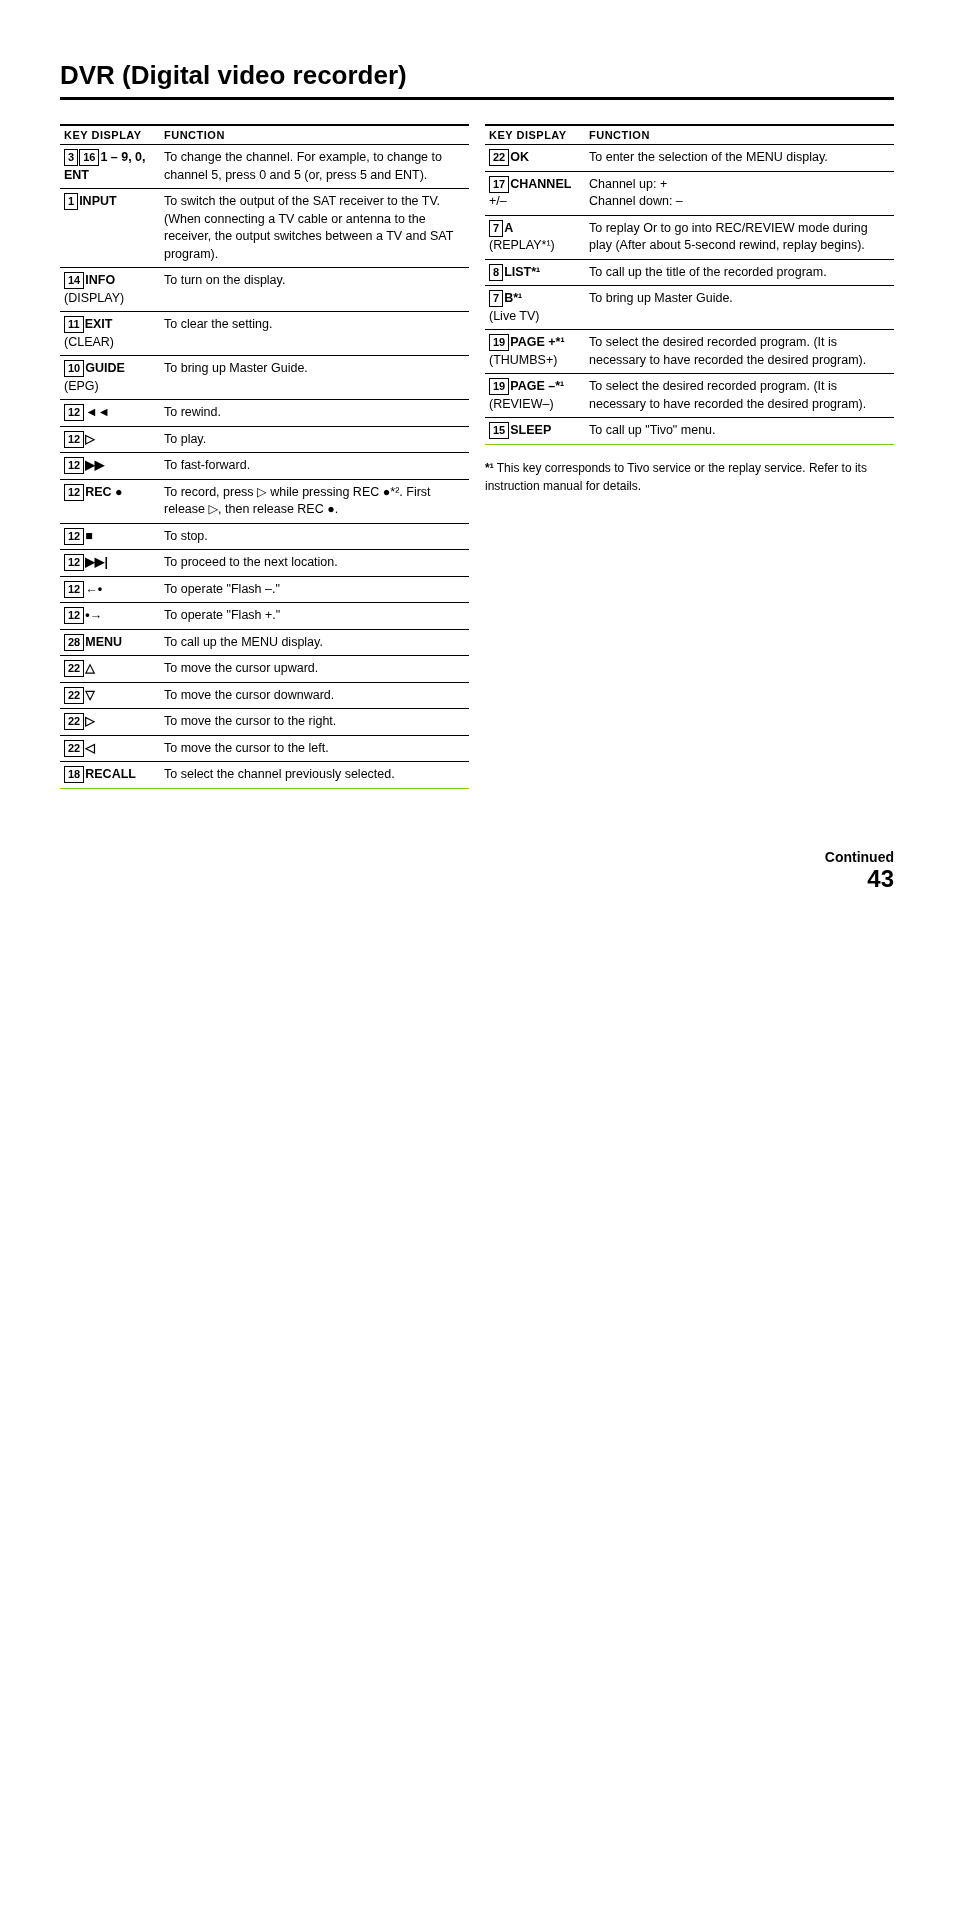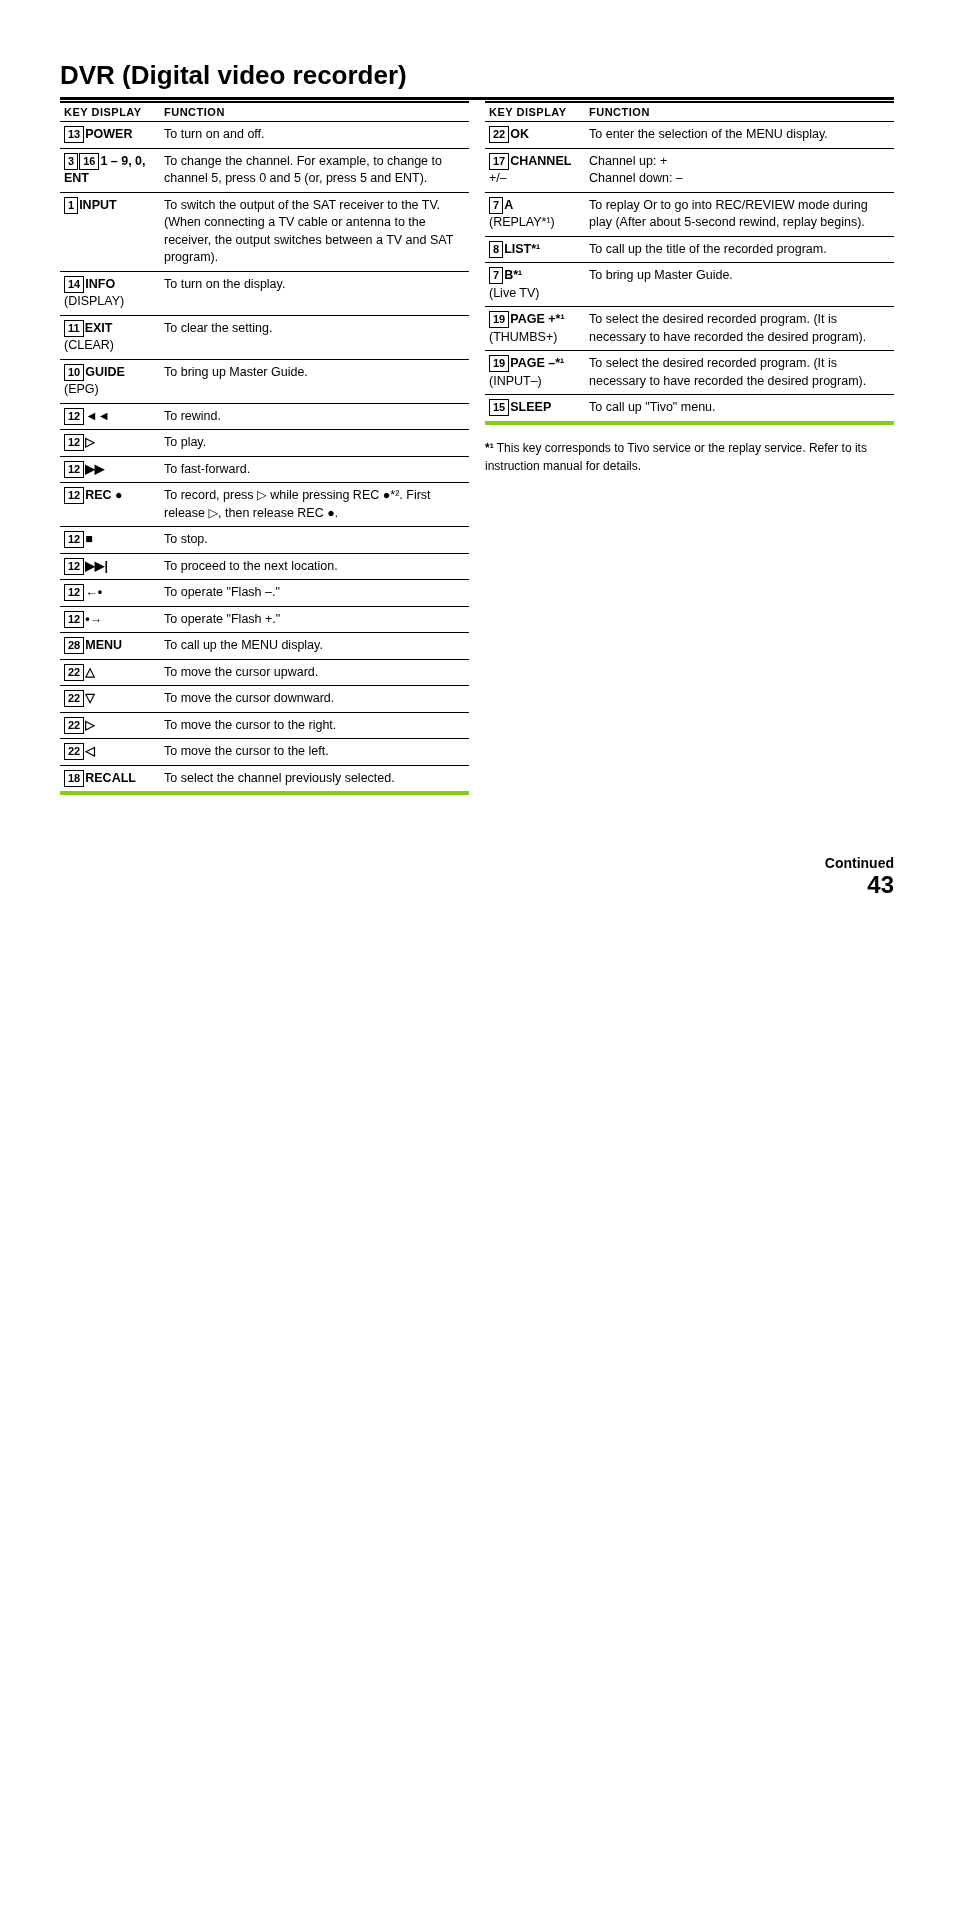--- a/index.html
+++ b/index.html
@@ -10,21 +10,21 @@
       color: #000;
       width: 954px;
       min-height: 1905px;
       padding: 60px 60px 60px 60px;
     }
     .page-title {
       font-size: 26px;
       font-weight: bold;
       border-bottom: 3px solid #000;
       padding-bottom: 6px;
-      margin-bottom: 1px;
+      margin-bottom: 24px;
     }
     .two-col {
       display: flex;
       gap: 16px;
       align-items: flex-start;
     }
     .col {
       flex: 1;
     }
     table {
@@ -42,21 +42,21 @@
       letter-spacing: 0.5px;
     }
     tbody tr td {
       border-bottom: 1px solid #000;
       padding: 4px 4px;
       vertical-align: top;
       font-size: 12.5px;
       line-height: 1.4;
     }
     tbody tr:last-child td {
-      border-bottom: 4px solid #84cc16;
+      border-bottom: 1px solid #84cc16;
     }
     .key-cell {
       width: 100px;
       font-weight: normal;
     }
     .key-num {
       display: inline-block;
       border: 1px solid #000;
       padding: 0px 3px;
       font-size: 11px;
@@ -95,24 +95,20 @@
 
   <div class="col">
     <table>
       <thead>
         <tr>
           <th>KEY DISPLAY</th>
           <th>FUNCTION</th>
         </tr>
       </thead>
       <tbody id="left-tbody">
-      <tr>
-            <td class="key-cell"><span class="key-num">13</span><b>POWER</b></td>
-            <td>To turn on and off.</td>
-          </tr>
           <tr>
             <td class="key-cell"><span class="key-num">3</span><span class="key-num">16</span><b>1 – 9, 0, ENT</b></td>
             <td>To change the channel. For example, to change to channel 5, press 0 and 5 (or, press 5 and ENT).</td>
           </tr>
           <tr>
             <td class="key-cell"><span class="key-num">1</span><b>INPUT</b></td>
             <td>To switch the output of the SAT receiver to the TV. (When connecting a TV cable or antenna to the receiver, the output switches between a TV and SAT program).</td>
           </tr>
           <tr>
             <td class="key-cell"><span class="key-num">14</span><b>INFO</b><br><span>(DISPLAY)</span></td>
@@ -214,21 +210,21 @@
           </tr>
           <tr>
             <td class="key-cell"><span class="key-num">7</span><b>B*¹</b><br><span>(Live TV)</span></td>
             <td>To bring up Master Guide.</td>
           </tr>
           <tr>
             <td class="key-cell"><span class="key-num">19</span><b>PAGE +*¹</b><br><span>(THUMBS+)</span></td>
             <td>To select the desired recorded program. (It is necessary to have recorded the desired program).</td>
           </tr>
           <tr>
-            <td class="key-cell"><span class="key-num">19</span><b>PAGE –*¹</b><br><span>(INPUT–)</span></td>
+            <td class="key-cell"><span class="key-num">19</span><b>PAGE –*¹</b><br><span>(REVIEW–)</span></td>
             <td>To select the desired recorded program. (It is necessary to have recorded the desired program).</td>
           </tr>
           <tr>
             <td class="key-cell"><span class="key-num">15</span><b>SLEEP</b></td>
             <td>To call up "Tivo" menu.</td>
           </tr>
         </tbody>
     </table>
 
     <div class="footnotes" id="footnotes-container">

